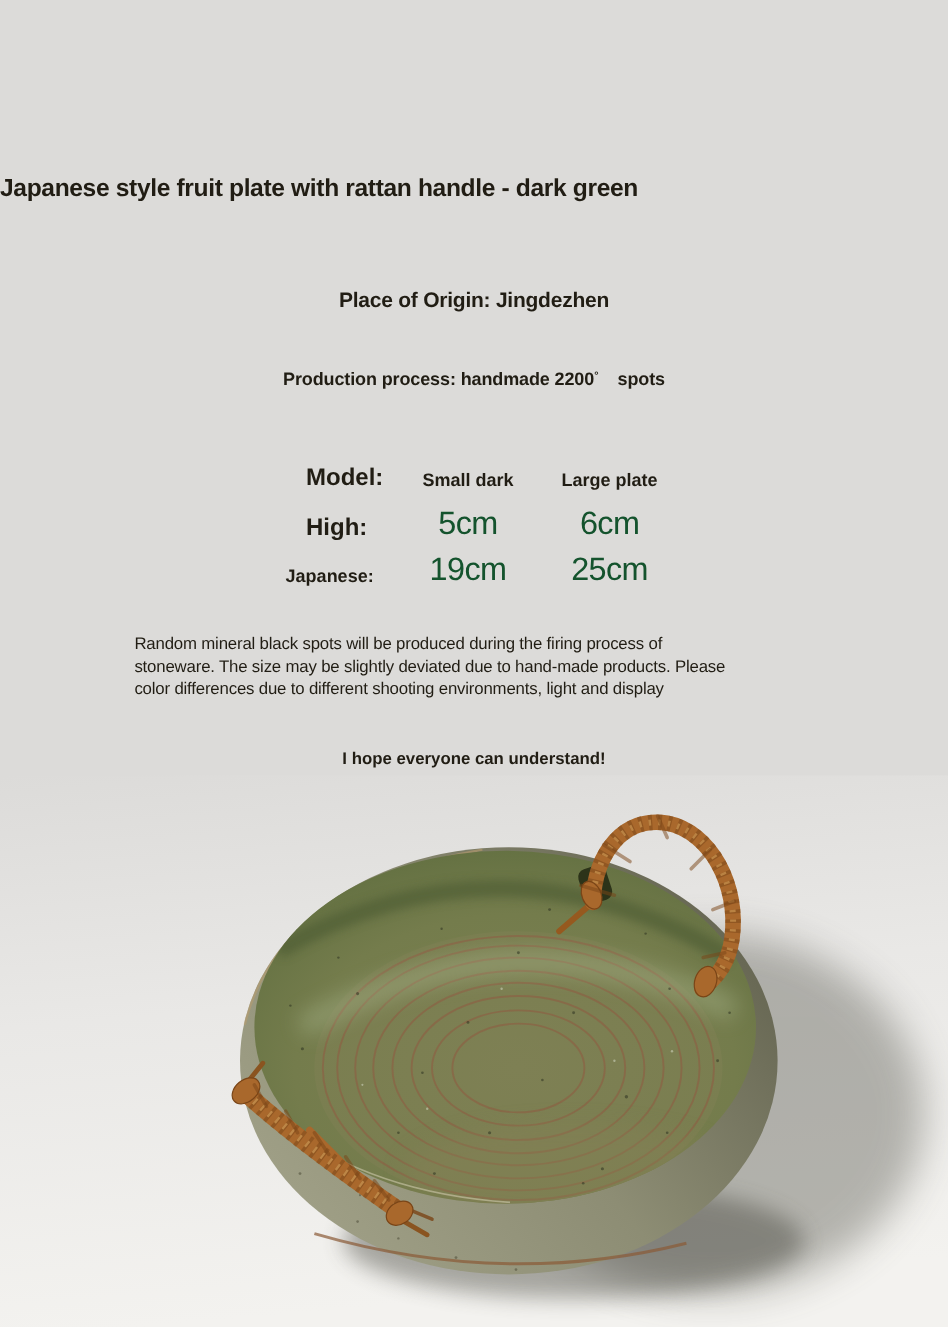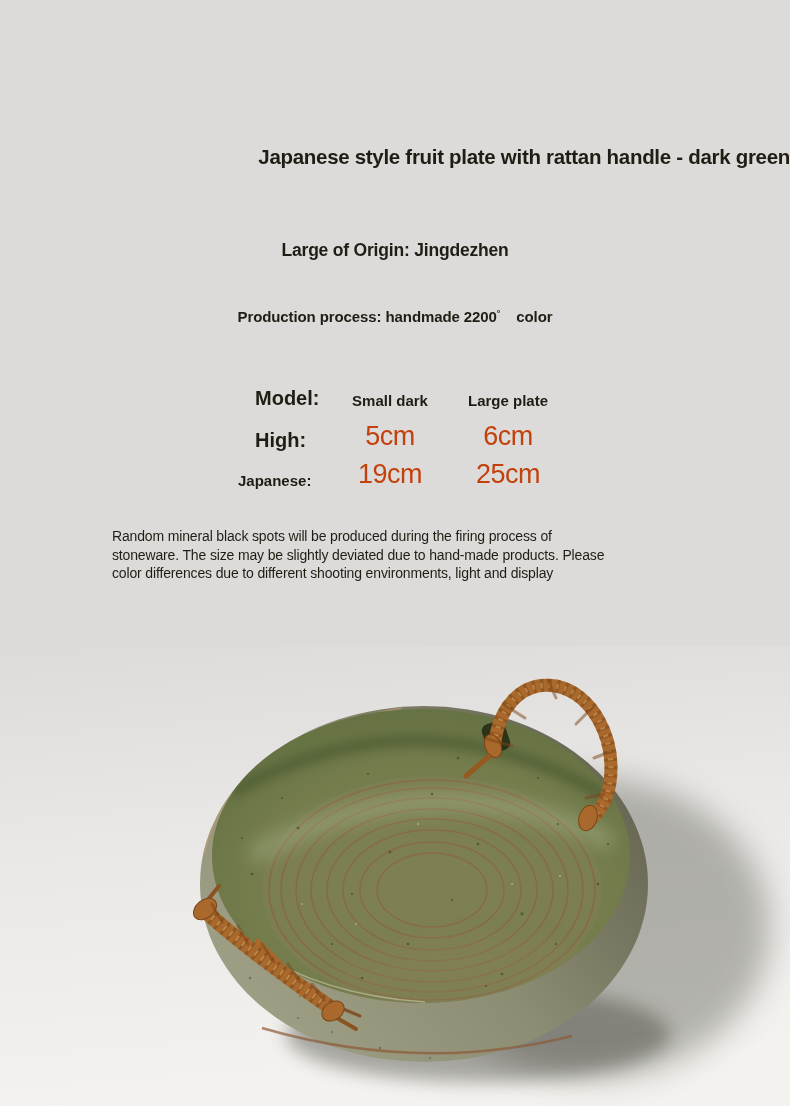--- a/index.html
+++ b/index.html
@@ -6,21 +6,21 @@
   body{font-family:"Liberation Sans", sans-serif;}
   .page{
     position:relative;
     width:790px;height:1106px;
     background:#dcdbd9;
     overflow:hidden;
     color:#211d14;
   }
   .title{
     position:absolute;top:146px;left:0;right:0;
-    text-align:right;
+    text-align:left;
     font-size:20.5px;font-weight:bold;letter-spacing:-0.3px;
     line-height:22px;
   }
   .origin{
     position:absolute;top:240px;left:0;right:0;
     text-align:center;
     font-size:17.5px;font-weight:bold;letter-spacing:-0.2px;
   }
   .process{
     position:absolute;top:308px;left:0;right:0;
@@ -35,21 +35,21 @@
     grid-template-columns:96px 112px 124px;
     grid-template-rows:24px 42px 38px;
     align-items:end;
     line-height:1;
   }
   .spec .c-label{justify-self:start;}
   .spec .c-val{justify-self:center;}
   .h-lg{font-size:20px;font-weight:bold;margin-left:17px;}
   .h-sm{font-size:15px;font-weight:bold;}
   .val{
-    font-size:27px;font-weight:400;color:#c2410c;
+    font-size:27px;font-weight:400;color:#14532d;
     letter-spacing:-0.5px;
   }
   .disclaimer{
     position:absolute;left:112px;top:527px;
     font-size:14px;font-weight:normal;letter-spacing:-0.15px;
     line-height:18.7px;white-space:nowrap;
   }
   .closing{
     position:absolute;top:624px;left:0;right:0;
     text-align:center;
@@ -61,24 +61,24 @@
     display:block;
   }
 </style>
 </head>
 <body>
 
 <div class="page">
 
   <h1 class="title" style="margin:0;font-size:20.5px;">Japanese style fruit plate with rattan handle - dark green</h1>
 
-  <div class="origin">Large of Origin: Jingdezhen</div>
+  <div class="origin">Place of Origin: Jingdezhen</div>
 
   <div class="process">
-    <span>Production process: handmade 2200</span><sup>°</sup><span class="firing">color</span>
+    <span>Production process: handmade 2200</span><sup>°</sup><span class="firing">spots</span>
   </div>
 
   <div class="spec">
     <div class="c-label h-lg">Model:</div>
     <div class="c-val h-sm">Small dark</div>
     <div class="c-val h-sm">Large plate</div>
 
     <div class="c-label h-lg">High:</div>
     <div class="c-val val">5cm</div>
     <div class="c-val val">6cm</div>
@@ -87,20 +87,21 @@
     <div class="c-val val">19cm</div>
     <div class="c-val val">25cm</div>
   </div>
 
   <div class="disclaimer">
     <div>Random mineral black spots will be produced during the firing process of</div>
     <div>stoneware. The size may be slightly deviated due to hand-made products. Please</div>
     <div>color differences due to different shooting environments, light and display</div>
   </div>
 
+  <div class="closing">I hope everyone can understand!</div>
 
   <svg class="photo" viewBox="0 0 790 460" xmlns="http://www.w3.org/2000/svg">
     <defs>
       <linearGradient id="bgGrad" x1="0" y1="0" x2="0.15" y2="1">
         <stop offset="0" stop-color="#dcdbd9"></stop>
         <stop offset="0.45" stop-color="#e9e8e6"></stop>
         <stop offset="1" stop-color="#f3f2ef"></stop>
       </linearGradient>
       <linearGradient id="wallGrad" x1="0" y1="0.85" x2="1" y2="0.2">
         <stop offset="0" stop-color="#a2a289"></stop>

